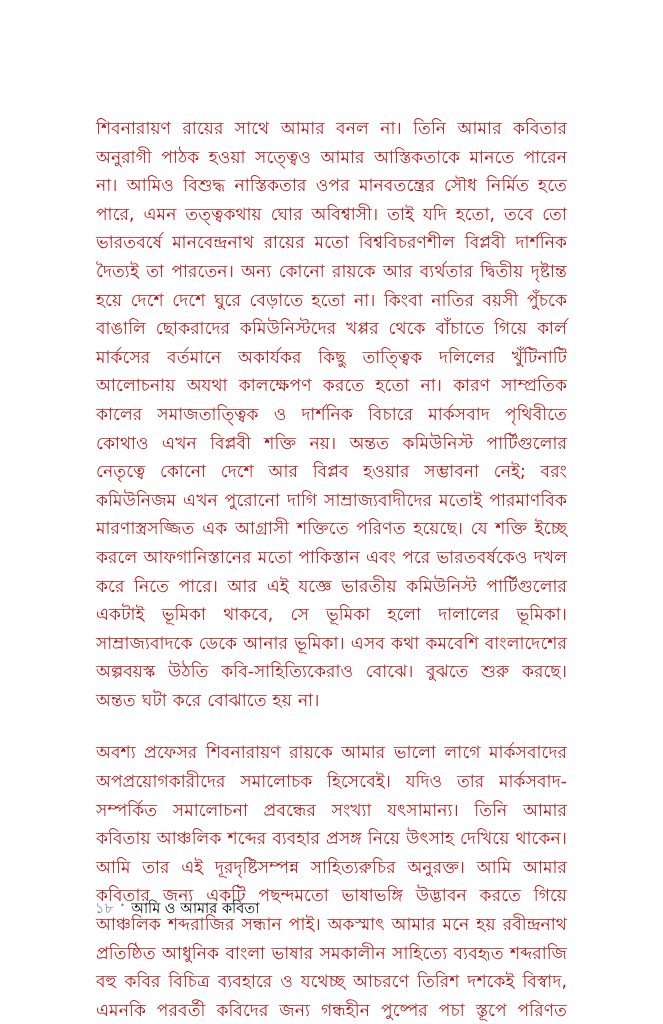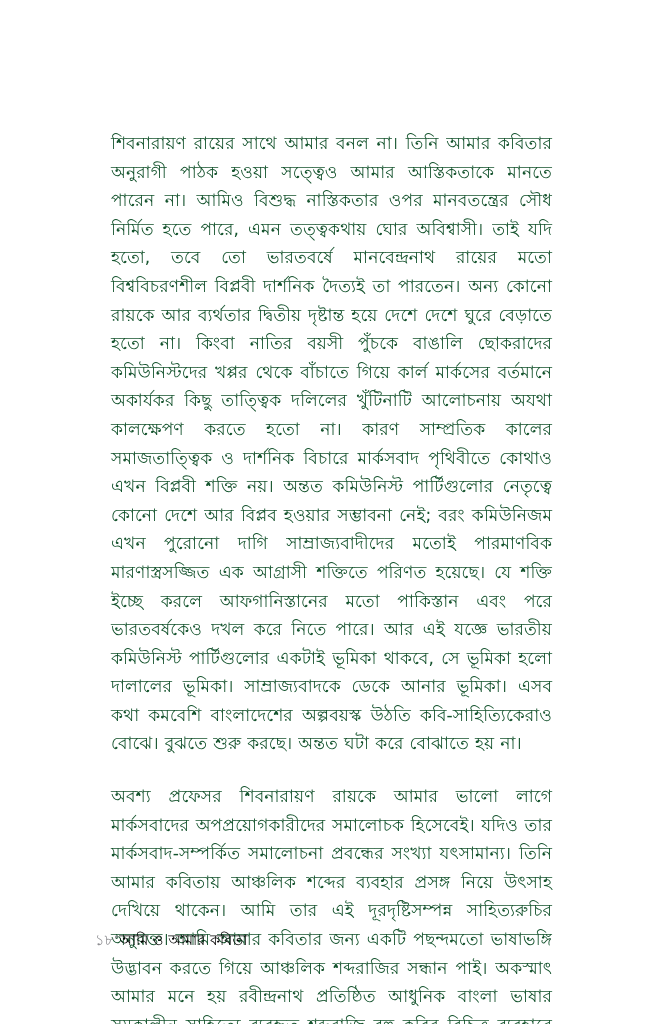--- a/index.html
+++ b/index.html
@@ -24,48 +24,49 @@
   }
 
   .text-block {
     position: absolute;
     left: 95px;
     top: 113px;
     width: 473px;
   }
 
   .para {
-    margin: 16px;
+    margin: 1px;
     text-align: justify;
     text-justify: inter-word;
     font-size: 17.1px;
     line-height: 28.6px;
-    color: #14532d;
+    color: #b91c1c;
     font-family: "DejaVu Sans", "Liberation Sans", sans-serif;
     font-weight: 400;
     letter-spacing: 0.1px;
     word-spacing: 0.5px;
     -webkit-font-smoothing: antialiased;
   }
 
   .para + .para {
     margin-top: 24px;
   }
 
   
   .para:last-child {
     text-align: justify;
   }
 
   .footer {
     position: absolute;
     left: 95px;
-    top: 930px;
+    top: 898px;
     display: flex;
     align-items: center;
+    gap: 6px;
     font-family: "DejaVu Sans", "Liberation Sans", sans-serif;
     font-size: 14.5px;
     line-height: 20px;
     color: #8f8f93;
     white-space: nowrap;
   }
 
   .footer-page-number {
     color: #8f8f93;
   }

